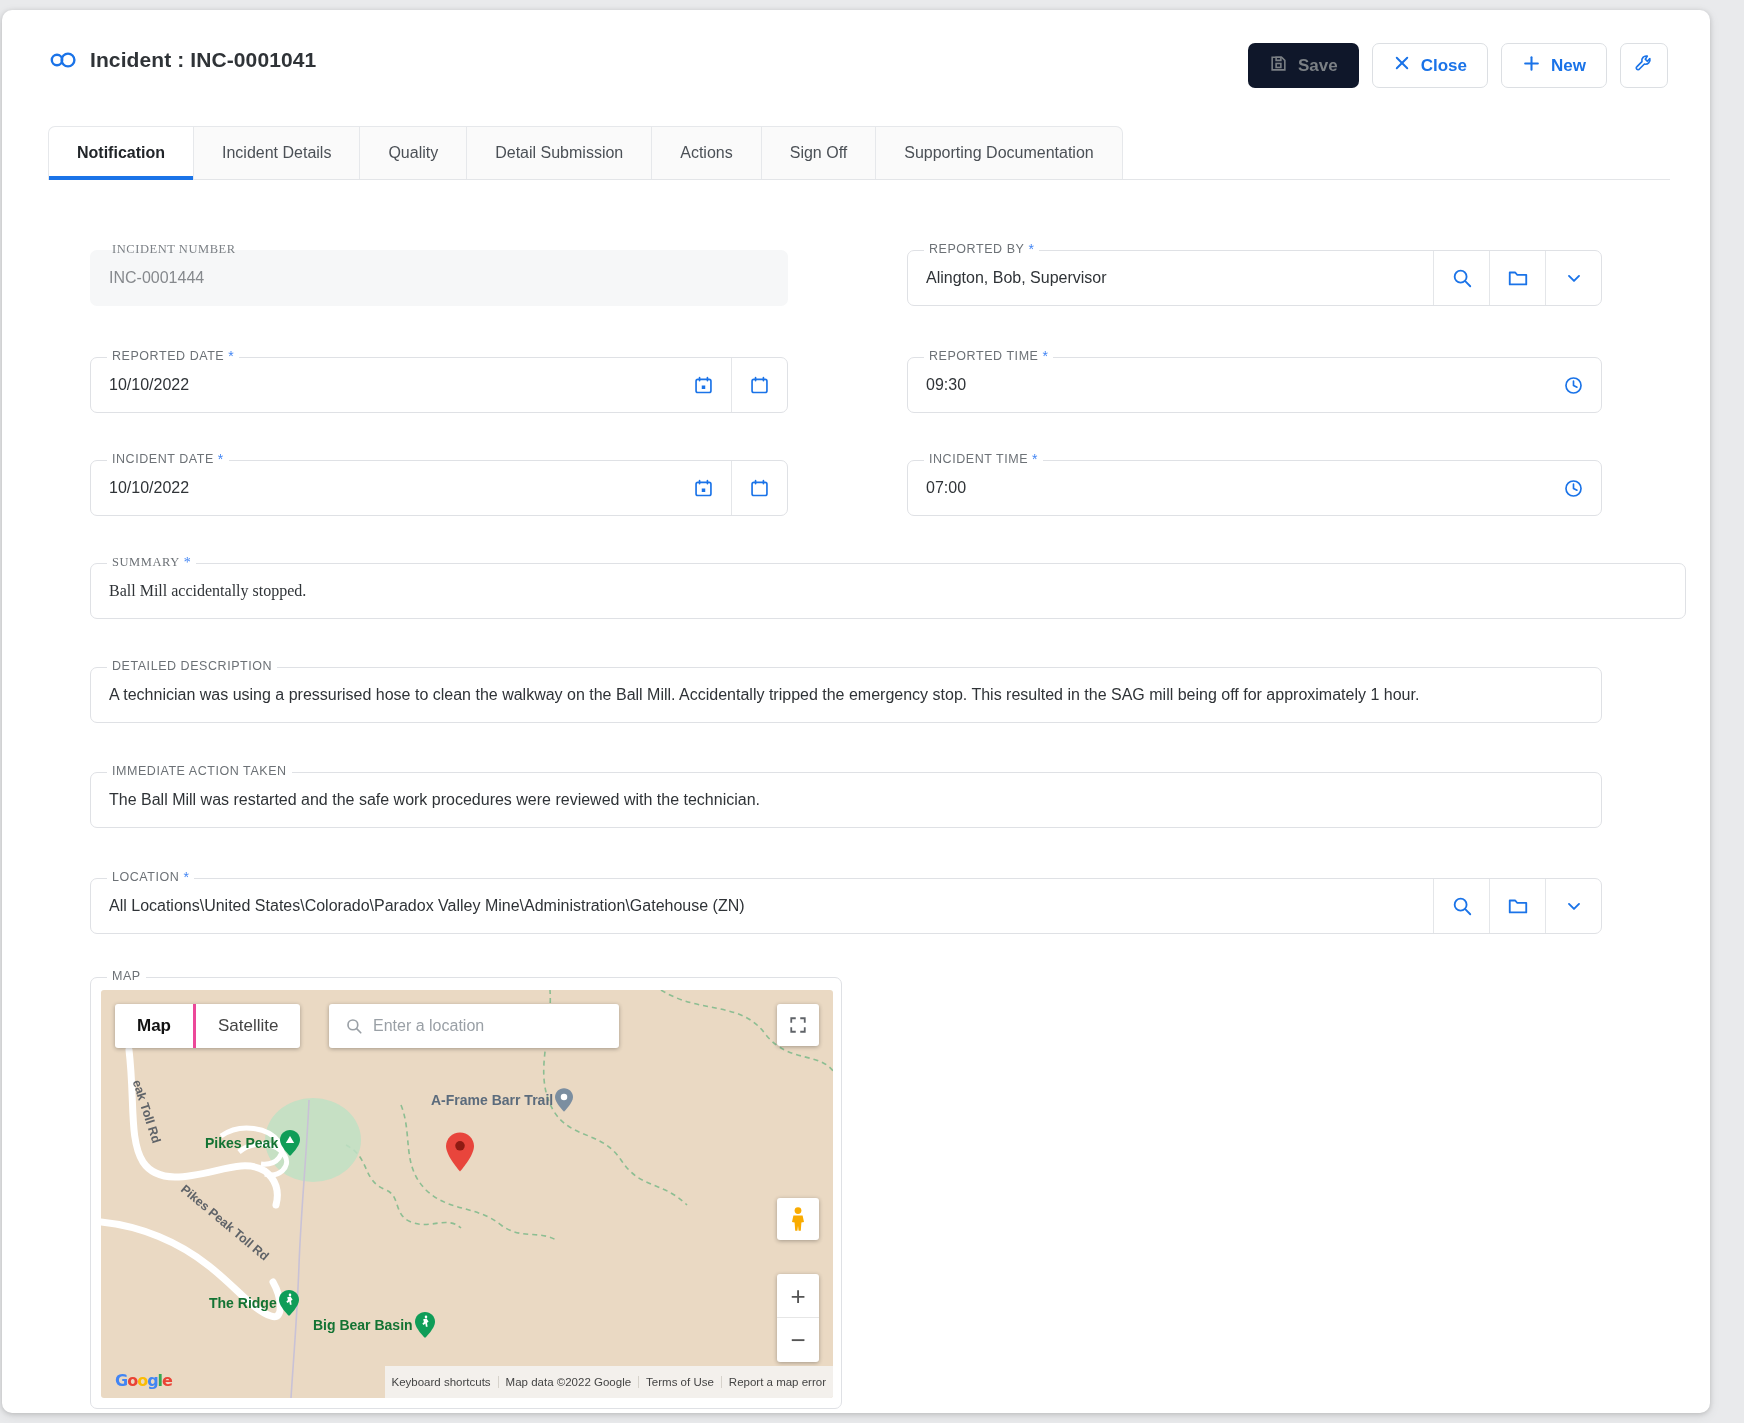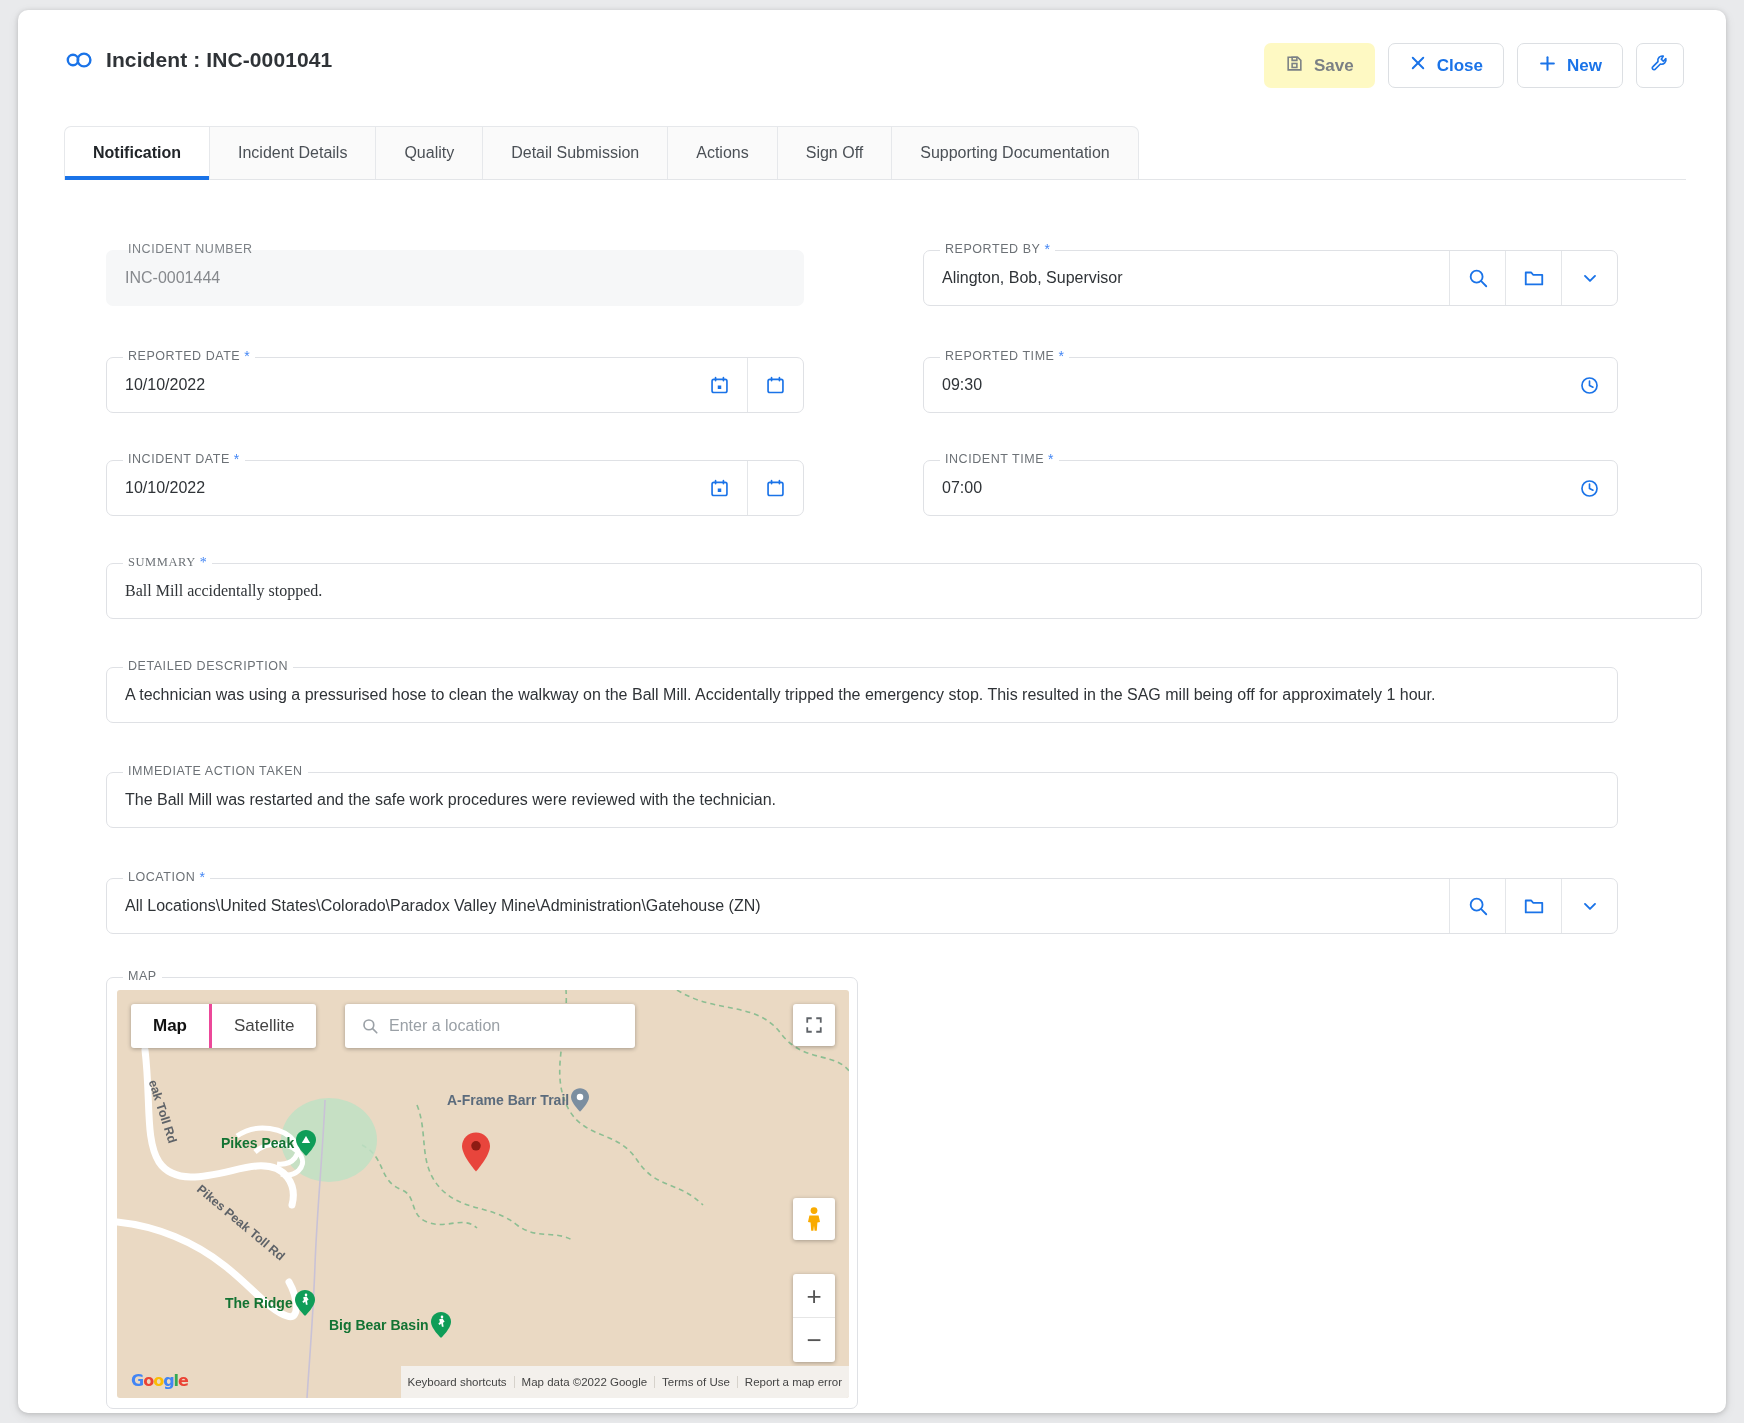--- a/index.html
+++ b/index.html
@@ -9,21 +9,21 @@
     font-family: "Liberation Sans", sans-serif;
   }
   .page {
     width: 1744px; height: 1423px;
     position: relative;
     background: #e9eaec;
     overflow: hidden;
   }
   .card {
     position: absolute;
-    left: 18px; top: 10px;
+    left: 2px; top: 10px;
     width: 1708px; height: 1403px;
     background: #ffffff;
     border-radius: 10px;
     box-shadow: 0 1px 5px rgba(0,0,0,.16), 0 3px 12px rgba(0,0,0,.08);
     overflow: hidden;
   }
 
   
   .hdr {
     position: absolute; left: 0; top: 0;
@@ -50,21 +50,21 @@
     gap: 10px;
     padding: 0 20px;
     font-size: 17px; font-weight: bold;
     cursor: pointer;
     background: #fff;
     border: 1px solid #dcdfe3;
     color: #1a73e8;
     white-space: nowrap;
   }
   .btn.disabled {
-    background: #fef9c3;
+    background: #0f172a;
     border: 1px solid transparent;
     color: #7b8085;
     cursor: default;
   }
   .btn.icononly { width: 48px; padding: 0; }
 
   
   .tabbar {
     position: absolute; left: 46px; top: 116px;
     width: 1622px; height: 54px;
@@ -132,21 +132,21 @@
     color: #2f3337;
     white-space: nowrap;
     overflow: hidden;
     text-overflow: ellipsis;
     max-width: calc(100% - 140px);
   }
   .field.disabled {
     background: #f6f7f8;
     border-color: transparent;
   }
-  .field.disabled .legend { background: transparent; color: #7c8186; }
+  .field.disabled .legend { background: transparent; color: #7c8186; font-family: Liberation Serif, serif; }
   .field.disabled .val { color: #86898d; }
 
   .addon {
     position: absolute;
     top: 0; height: 100%;
     width: 56px;
     display: flex; align-items: center; justify-content: center;
     cursor: pointer;
   }
   .addon.div { border-left: 1px solid #e4e6e9; }

